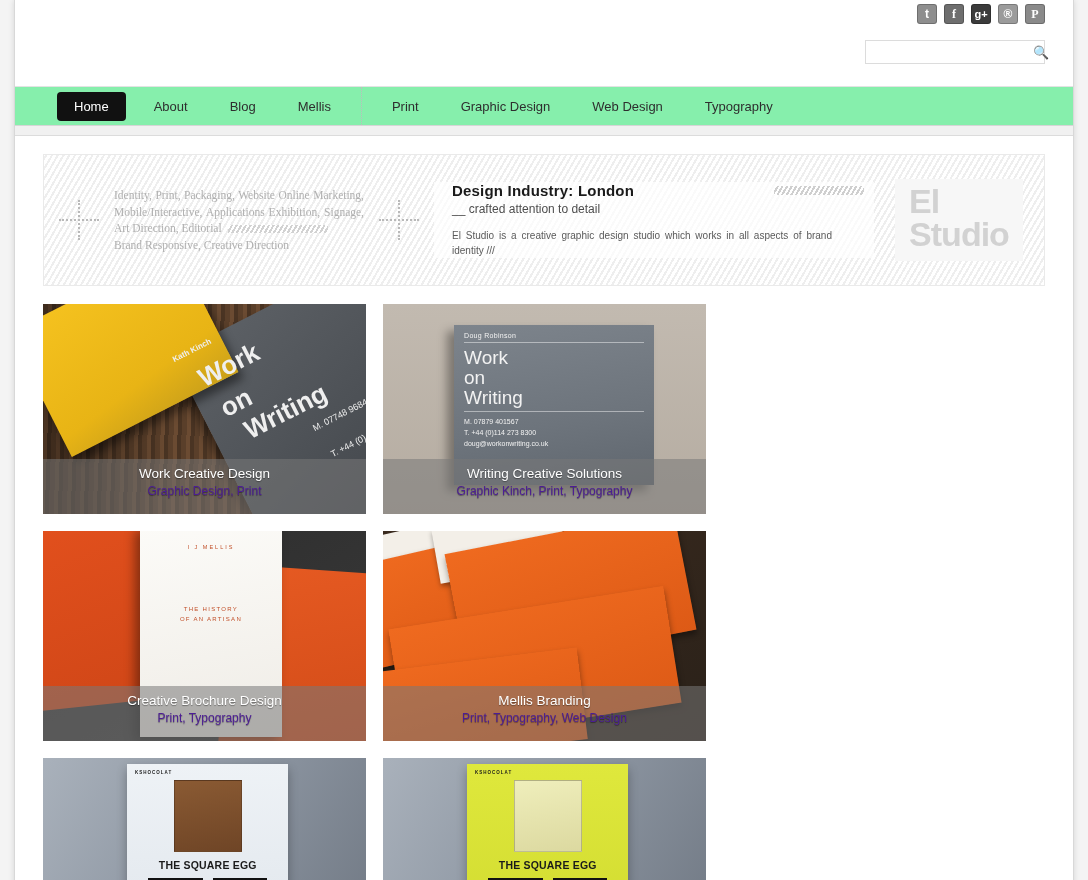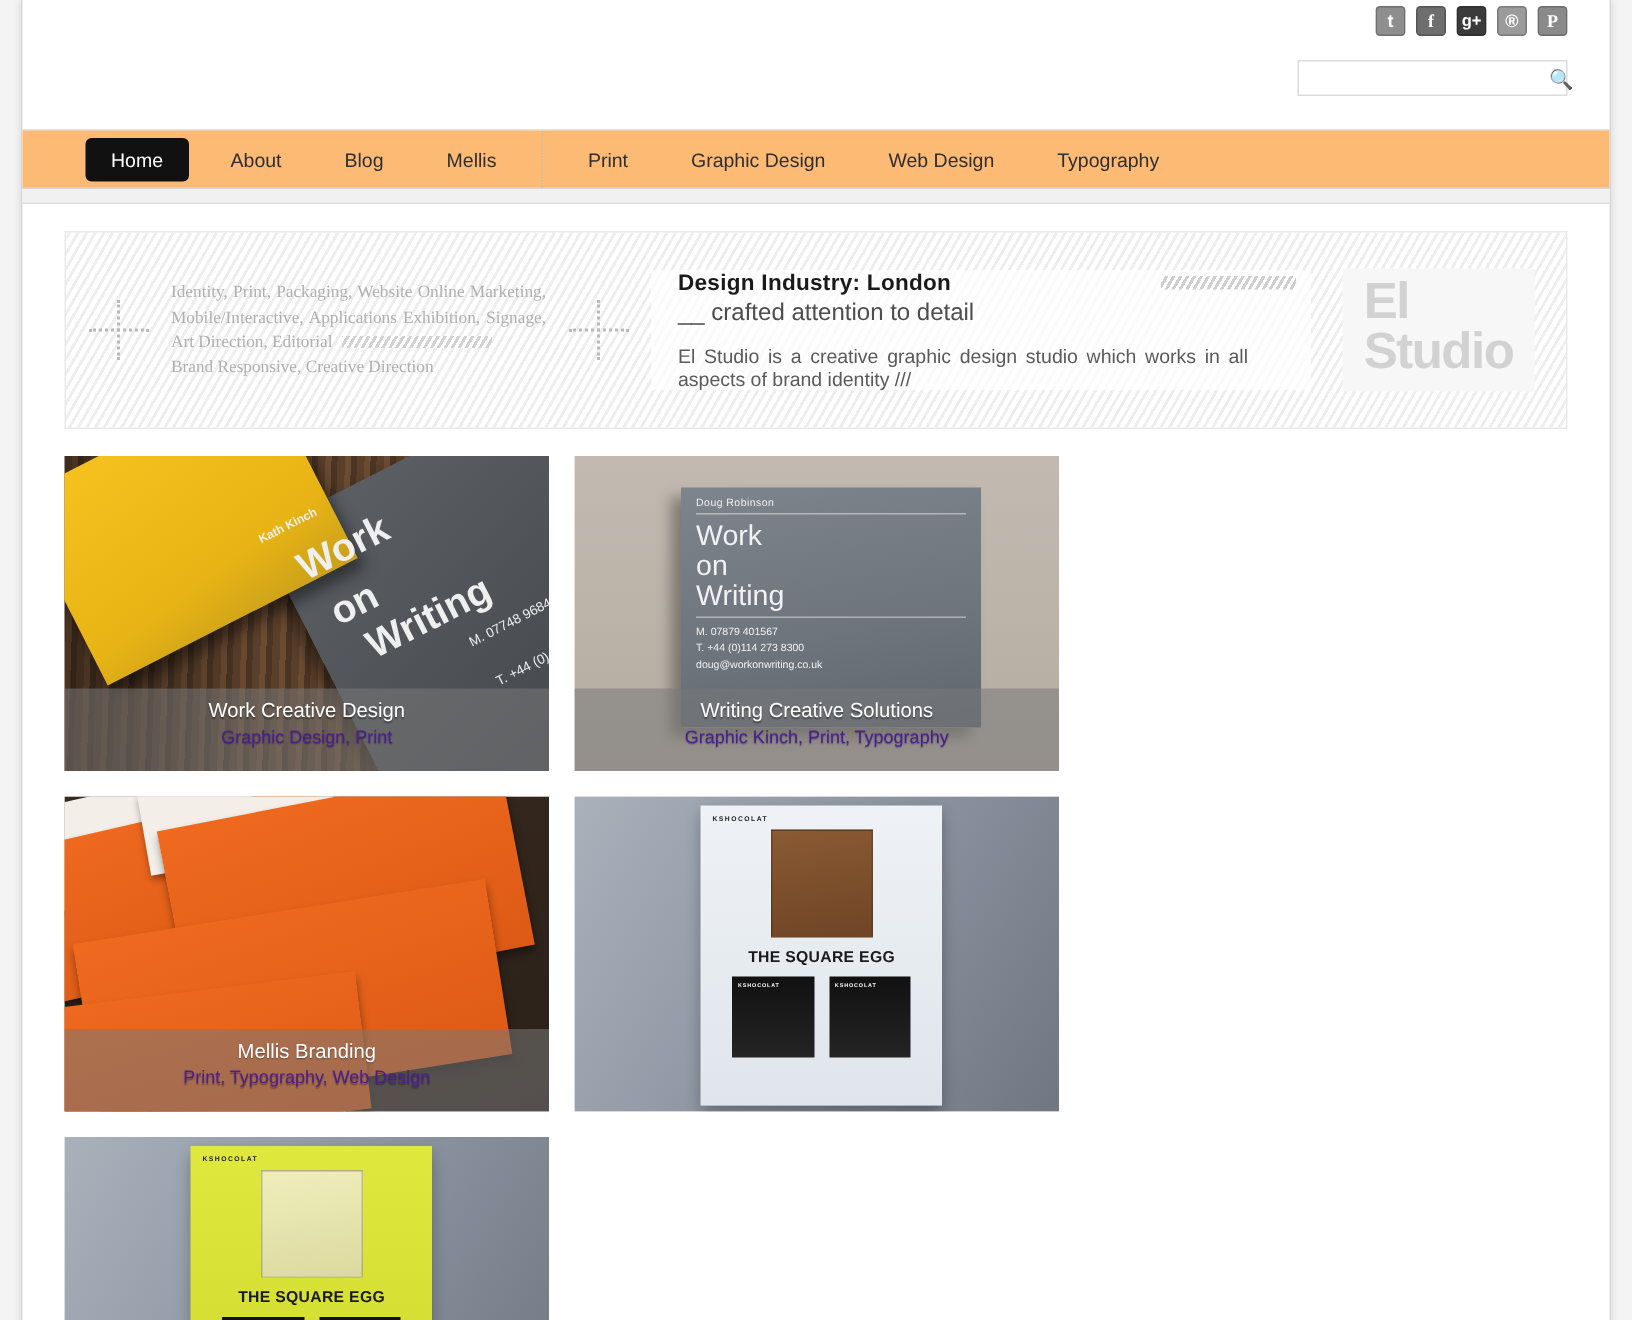--- a/index.html
+++ b/index.html
@@ -73,21 +73,21 @@
     padding: 0 6px; font-size: 12px; color: #555;
     font-family: "Liberation Sans", sans-serif; background: transparent;
   }
   .search-ico { width: 22px; text-align: center; color: #b6b6b6; font-size: 13px; }
 
   
   .nav-wrap {
     height: 40px;
     border-top: 1px solid #e3e3e3;
     border-bottom: 1px solid #d6d6d6;
-    background: #fdba74;
+    background: #86efac;
     padding-left: 42px;
     display: flex; align-items: center;
   }
   .nav { display: flex; align-items: center; height: 100%; }
   .nav-item {
     font-size: 13px; color: #2e2e2e;
     padding: 6px 14px; margin-right: 14px;
     border-radius: 4px; white-space: nowrap;
     cursor: pointer;
   }
@@ -147,24 +147,24 @@
   .banner-main {
     flex: 1; padding: 0 6px 0 0; position: relative;
     background: rgba(255,255,255,.72);
     margin: 12px 0; padding-left: 18px; padding-right: 14px;
   }
   .bm-title {
     font-size: 15px; font-weight: bold; color: #1a1a1a;
     letter-spacing: .2px;
   }
   .bm-sub {
-    font-size: 16px; color: #4d4d4d; margin-top: 3px;
+    font-size: 12px; color: #4d4d4d; margin-top: 3px;
   }
   .bm-body {
-    font-size: 13px; color: #5a5a5a; margin-top: 12px;
+    font-size: 10px; color: #5a5a5a; margin-top: 12px;
     line-height: 15px; text-align: justify; max-width: 380px;
   }
   .hatch-corner {
     position: absolute; right: 10px; top: 4px;
     width: 90px; height: 9px;
     background-image: repeating-linear-gradient(-60deg,
         #ffffff 0 2px, #cfcfcf 2px 4px);
   }
   .banner-logo {
     flex: 0 0 170px; height: 100%;
@@ -404,20 +404,35 @@
             <div class="bc-small">T. +44 (0)114 273 8300</div>
             <div class="bc-small">doug@workonwriting.co.uk</div>
           </div>
         </div>
         <div class="caption">
           <div class="cap-title">Writing Creative Solutions</div>
           <div class="cap-meta">Graphic Kinch, Print, Typography</div>
         </div>
       </div>
 
+      <div class="card">
+        <div class="photo ph-brochure">
+          <div class="br-orange-l"></div>
+          <div class="br-orange-r"></div>
+          <div class="br-white">
+            <div class="br-top">I J MELLIS</div>
+            <div class="br-mid">THE HISTORY</div>
+            <div class="br-mid" style="margin-top:0;">OF AN ARTISAN</div>
+          </div>
+        </div>
+        <div class="caption">
+          <div class="cap-title">Creative Brochure Design</div>
+          <div class="cap-meta">Print, Typography</div>
+        </div>
+      </div>
 
       <div class="card">
         <div class="photo ph-orangepapers">
           <div class="op-white" style="left:-6%;top:-4%;width:46%;height:34%;transform:rotate(-13deg);"></div>
           <div class="op-sheet" style="left:-10%;top:6%;width:66%;height:50%;transform:rotate(-13deg);"></div>
           <div class="op-white" style="left:16%;top:-6%;width:40%;height:26%;transform:rotate(-10deg);"></div>
           <div class="op-sheet" style="left:22%;top:0%;width:72%;height:58%;transform:rotate(-11deg);"></div>
           <div class="op-sheet" style="left:4%;top:36%;width:86%;height:56%;transform:rotate(-9deg);"></div>
           <div class="op-sheet" style="left:-8%;top:62%;width:70%;height:44%;transform:rotate(-7deg);"></div>
         </div>

